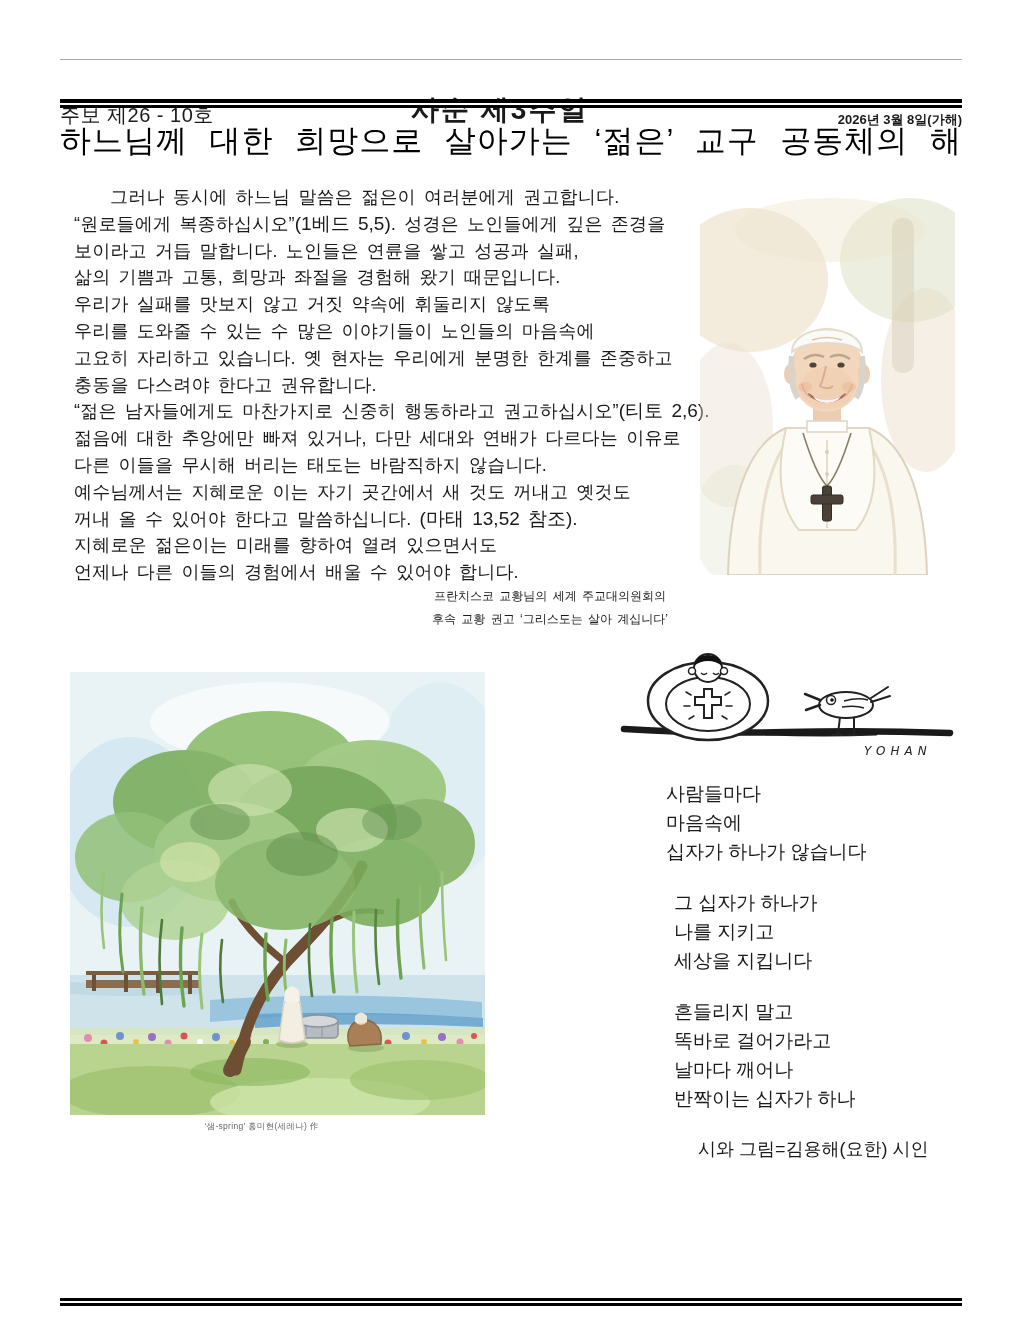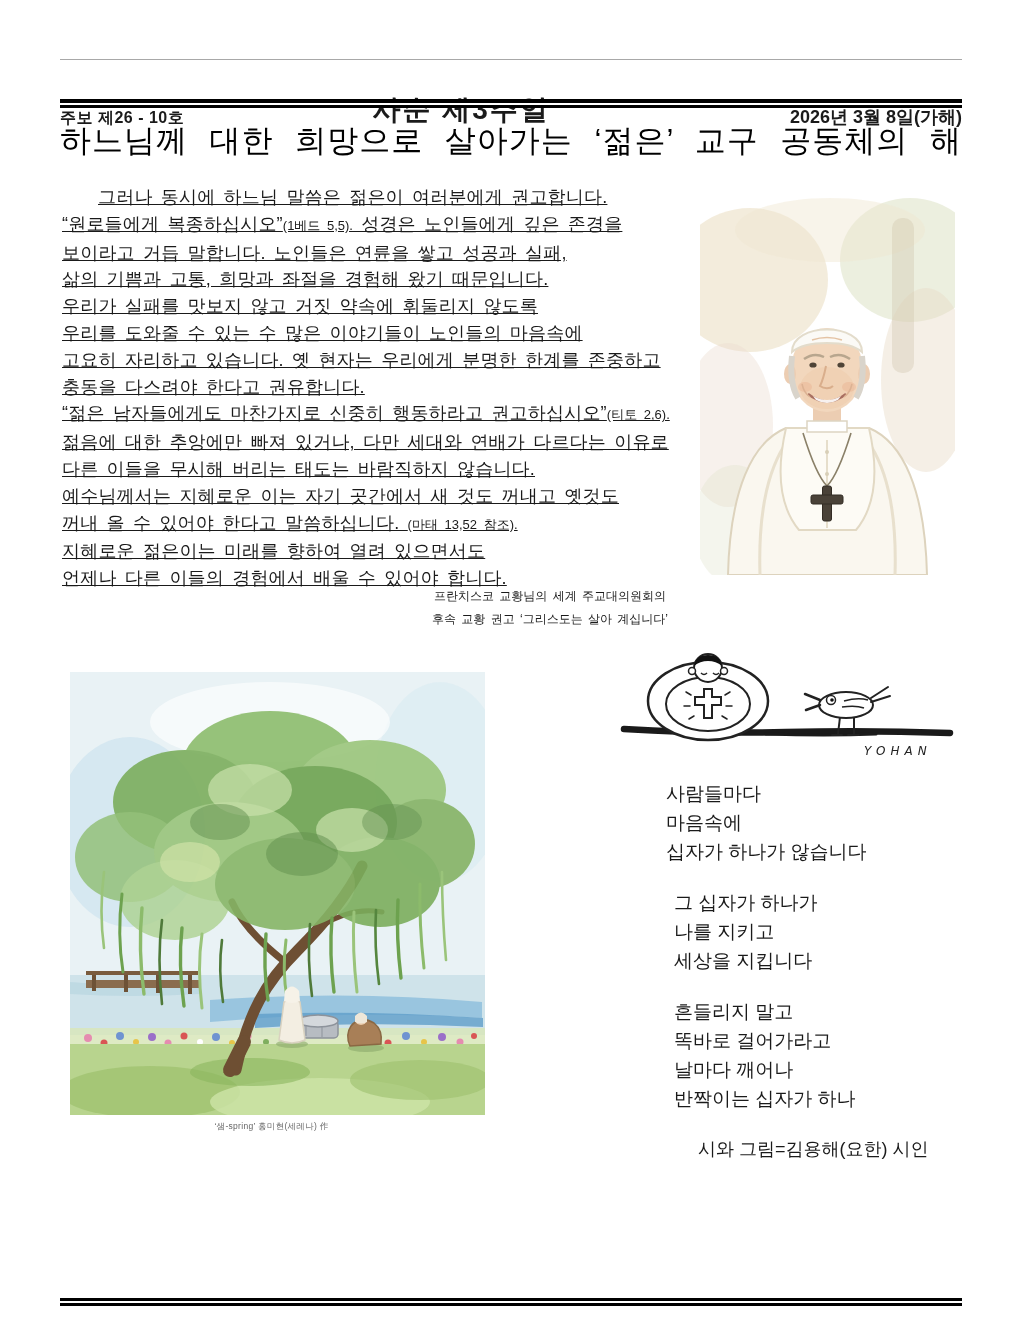--- a/index.html
+++ b/index.html
@@ -3,44 +3,44 @@
 <meta charset="utf-8">
 <style>
   html,body{margin:0;padding:0;background:#ffffff;}
   .page{
     position:relative;width:1020px;height:1320px;background:#ffffff;overflow:hidden;
     font-family:"Liberation Sans", sans-serif;color:#1a1a1a;
   }
   
   .rule-thin{position:absolute;left:60px;right:58px;top:59px;height:1px;background:#a8a8a8;}
   .header-row{position:absolute;left:60px;right:58px;top:66px;display:flex;justify-content:space-between;align-items:flex-end;}
-  .issue{font-size:16px;font-weight:bold;letter-spacing:0.5px;}
+  .issue{font-size:20px;font-weight:normal;letter-spacing:0.5px;}
   .h-title{font-size:28px;font-weight:bold;letter-spacing:2px;transform:translateX(-26px);margin-top:25px;}
-  .h-date{font-size:18px;font-weight:bold;}
+  .h-date{font-size:13px;font-weight:bold;}
   .rule-double{position:absolute;left:60px;right:58px;top:99px;}
   .rule-double .b1{height:4px;background:#000;}
   .rule-double .gap{height:2px;background:#fff;}
   .rule-double .b2{height:3px;background:#000;}
   
   .headline{
     position:absolute;left:60px;right:58px;top:120px;
     font-size:31px;font-weight:normal;white-space:normal;
     text-align:justify;text-align-last:justify;letter-spacing:1px;color:#000;
   }
   
-  .article{position:absolute;left:62px;top:184px;width:645px;text-decoration:underline;}
+  .article{position:absolute;left:74px;top:184px;width:645px;}
   .a-line{font-size:18px;line-height:26.8px;white-space:nowrap;word-spacing:3px;letter-spacing:0.2px;}
   .a-line.indent{padding-left:36px;}
-  .a-line .ref{font-size:13px;letter-spacing:0;}
+  .a-line .ref{font-size:19px;letter-spacing:0;}
   .attribution{position:absolute;left:330px;top:585px;width:440px;text-align:center;font-size:12px;line-height:23px;word-spacing:2px;}
   
   .pope{position:absolute;left:700px;top:190px;width:255px;height:385px;}
   
   .painting{position:absolute;left:70px;top:672px;width:415px;height:443px;}
-  .painting-caption{position:absolute;left:64px;top:1121px;width:415px;text-align:center;font-size:8.5px;color:#666;letter-spacing:0.3px;}
+  .painting-caption{position:absolute;left:54px;top:1121px;width:415px;text-align:center;font-size:8.5px;color:#666;letter-spacing:0.3px;}
   
   .cartoon{position:absolute;left:616px;top:650px;width:342px;height:115px;}
   
   .poem{position:absolute;left:666px;top:779px;font-size:19px;line-height:29px;}
   .stanza{margin-bottom:22px;white-space:nowrap;}
   .stanza.s-indent{padding-left:8px;}
   .poem-credit{margin-top:0;padding-left:32px;font-size:18px;white-space:nowrap;}
   
   .rule-footer{position:absolute;left:60px;right:58px;top:1298px;}
   .rule-footer .b1{height:3px;background:#000;}

